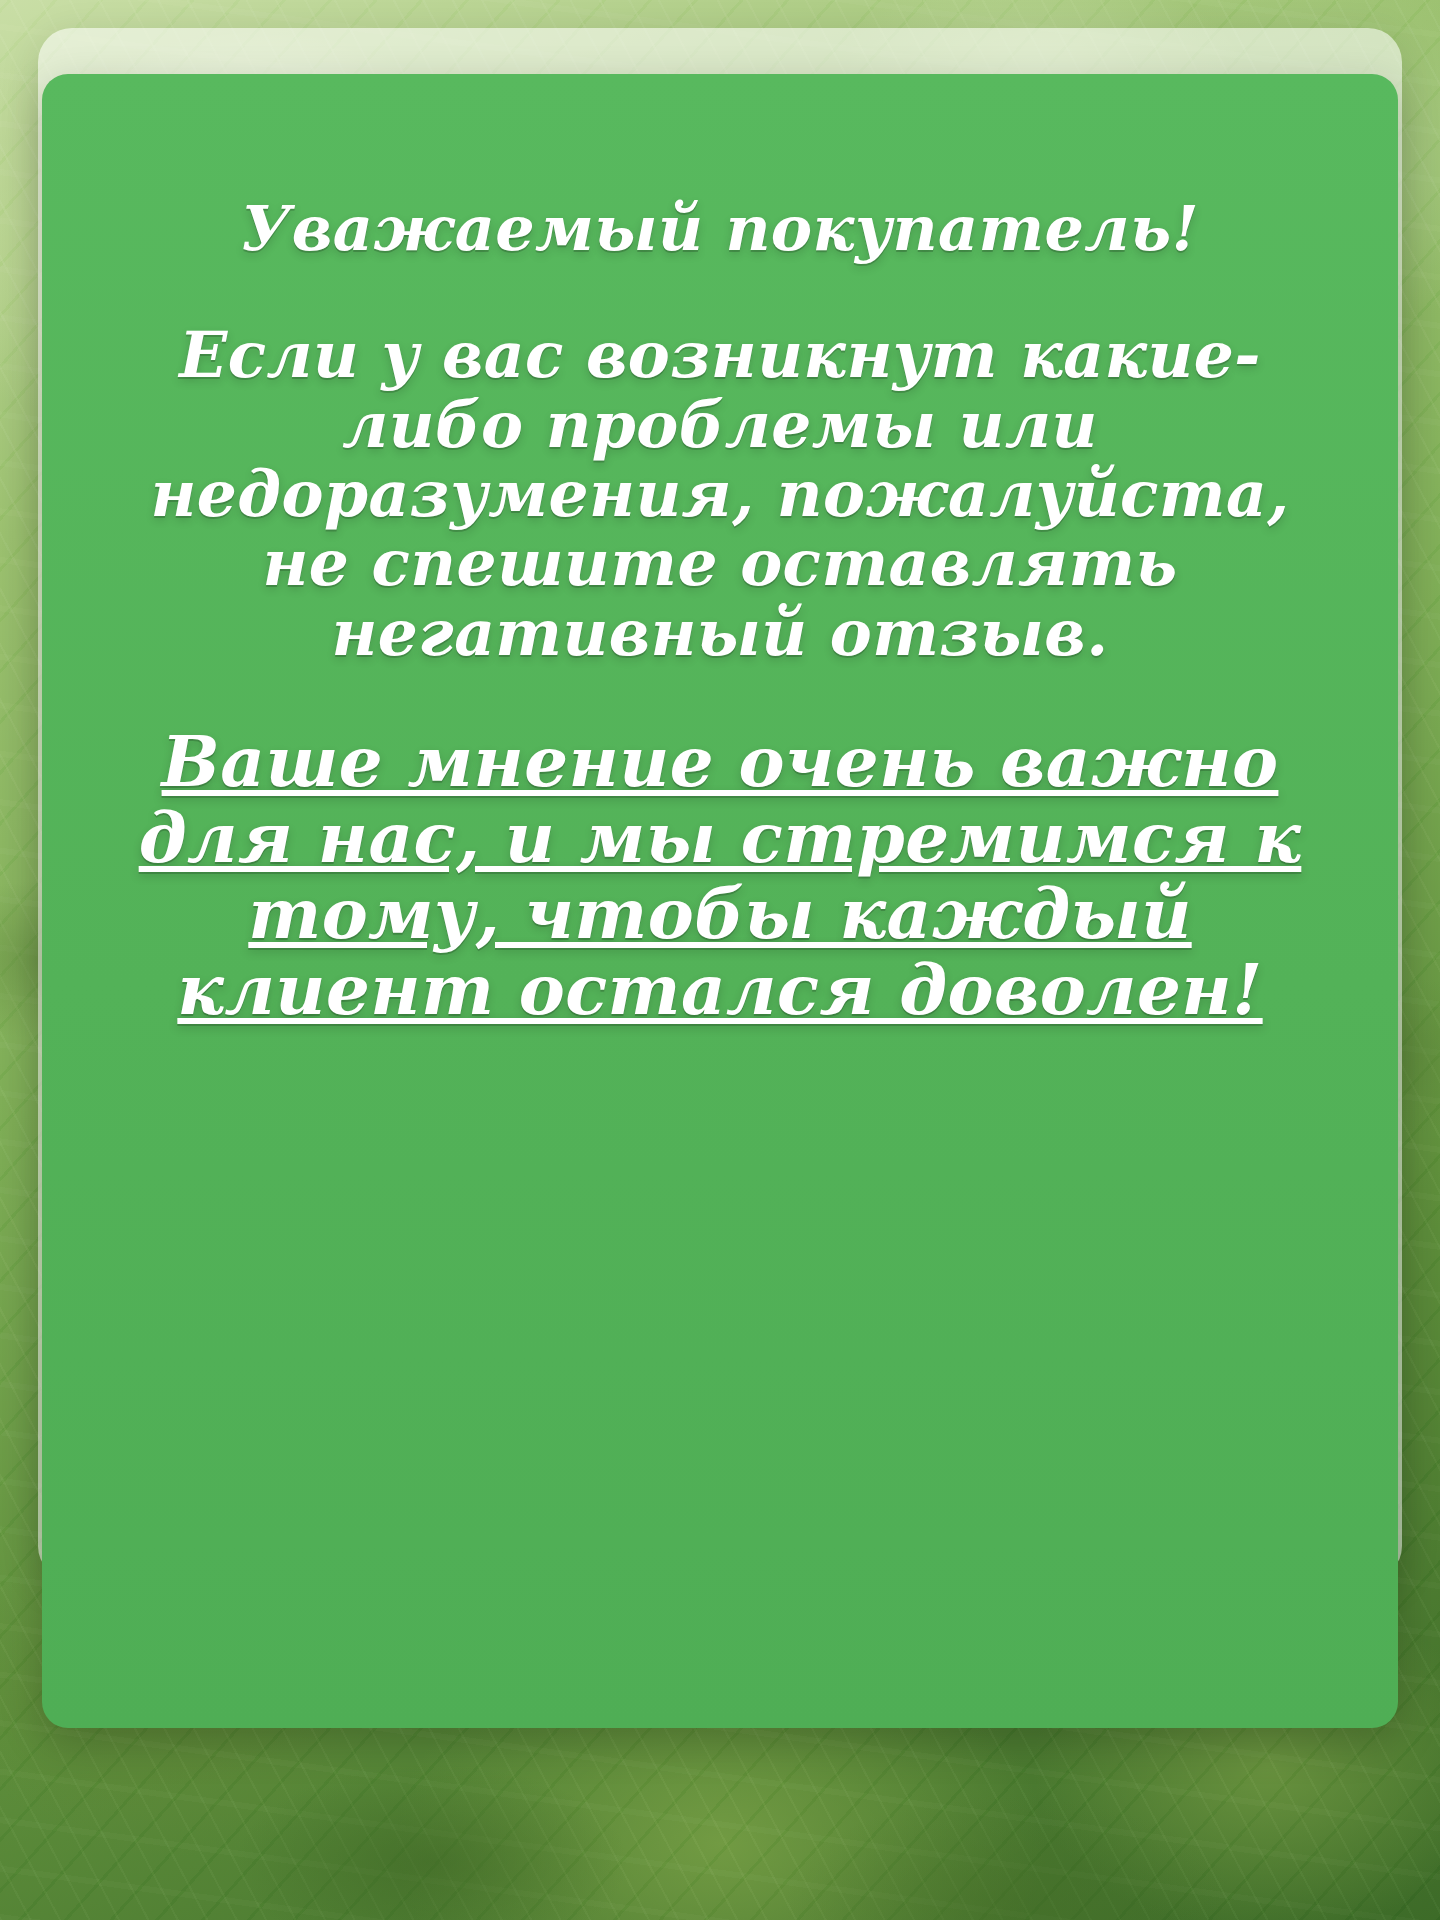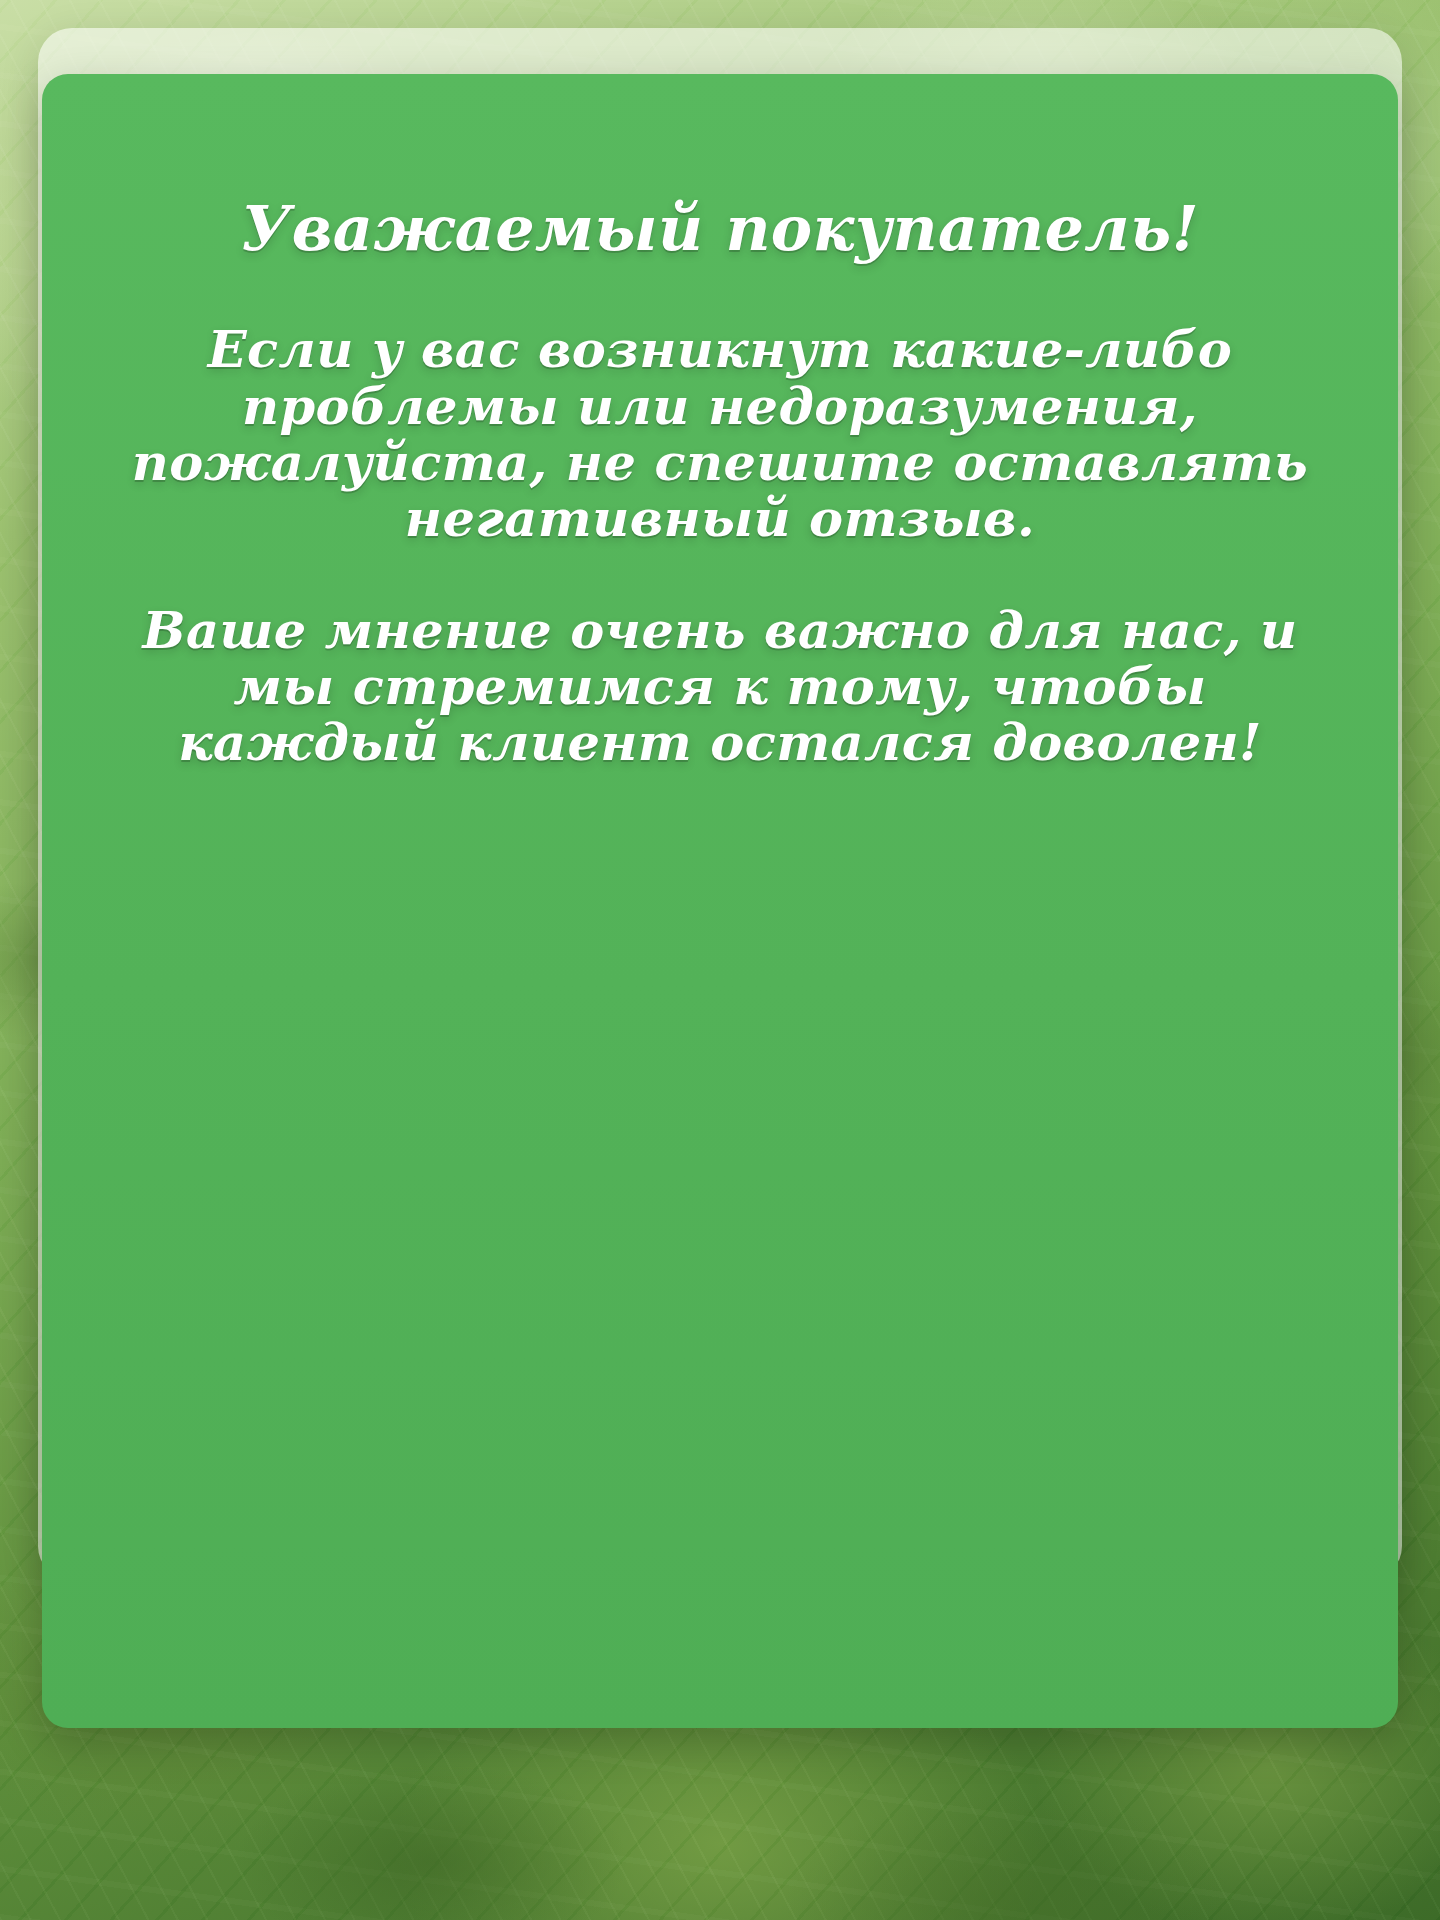--- a/index.html
+++ b/index.html
@@ -117,23 +117,23 @@
   .para {
     font-size: 56px;
     line-height: 1.10;
     margin: 0 0 56px 0;
     padding: 0 14px;
   }
 
   .para:last-child { margin-bottom: 0; }
 
   .para.p1 { font-size: 58px; }
-  .para.p2 { font-size: 51px; }
+  .para.p2 { font-size: 63px; }
   .para.p3 { font-size: 57px; }
-  .para.p4 { font-size: 51px; }
+  .para.p4 { font-size: 69px; text-decoration: underline; }
 </style>
 </head>
 <body>
 
 <div class="page">
 
   <div class="frame"></div>
 
   <div class="card">
     <div class="card-inner">

